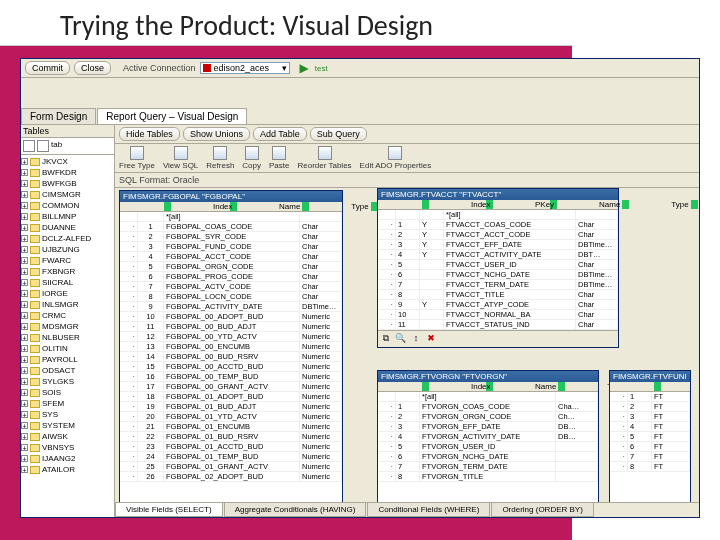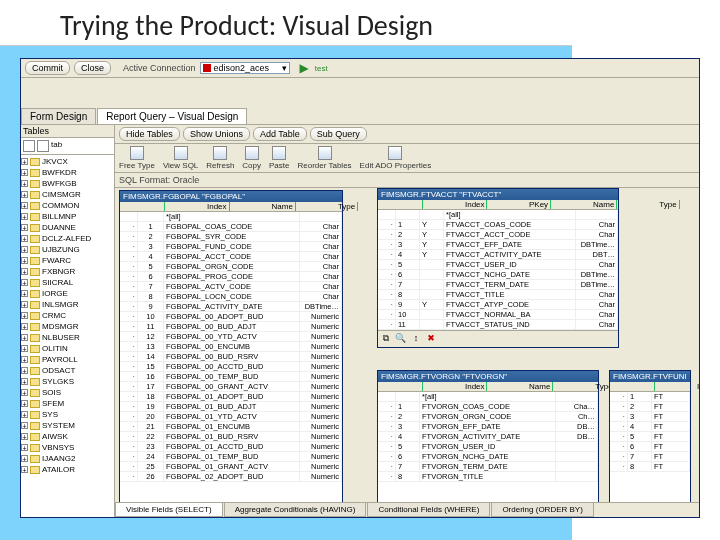--- a/index.html
+++ b/index.html
@@ -1,17 +1,17 @@
 <!DOCTYPE html>
 <html><head>
 <meta charset="utf-8">
 <style>
   * { box-sizing: border-box; margin: 0; padding: 0; }
   html, body { width: 720px; height: 540px; overflow: hidden; font-family: Arial, sans-serif; font-size: 9px; }
-  .slide { width: 572px; height: 540px; background: #7dd3fc; position: relative; }
+  .slide { width: 572px; height: 540px; background: #be185d; position: relative; }
   .slide-title { background: #fff; color: #222; font-size: 28px; font-family: Calibri, Arial, sans-serif; padding: 8px 0 4px 60px; height: 46px; border-bottom: 1px solid #ccc; }
   .app { position: absolute; left: 20px; top: 58px; width: 680px; height: 460px; background: #ece9d8; border: 1px solid #0a246a; display: flex; flex-direction: column; }
   .titlebar { background: linear-gradient(#3a6ea5,#2a5a95); color: #fff; height: 16px; display: flex; align-items: center; padding: 0 4px; font-size: 9px; }
   .titlebar .icon { width: 12px; height: 12px; background: #f0c040; margin-right: 4px; }
   .mainbar { background: #ece9d8; border-bottom: 1px solid #aca899; padding: 2px 4px; display: flex; gap: 4px; align-items: center; }
   .btn { background: linear-gradient(#fff,#e8e4d8); border: 1px solid #aca899; border-radius: 6px; padding: 1px 6px; font-size: 9px; cursor: pointer; }
   .conn-select { border: 1px solid #7f9db9; background: #fff; padding: 0 2px; font-size: 9px; width: 90px; display: inline-flex; align-items: center; }
   .conn-select .sq { width: 8px; height: 8px; background: #c00; margin-right: 3px; }
   .arrow-icon { color: #2a8a2a; font-size: 12px; margin-left: 6px; }
   .tabs { display: flex; border-bottom: 1px solid #aca899; background: #ece9d8; font-size: 10px; margin-top: 30px; }
@@ -29,33 +29,33 @@
   .right-pane { flex: 1; background: #ece9d8; display: flex; flex-direction: column; min-width: 0; }
   .toolbar2 { display: flex; gap: 3px; padding: 2px 4px; border-bottom: 1px solid #aca899; align-items: center; }
   .toolbar3 { display: flex; gap: 8px; padding: 2px 4px; border-bottom: 1px solid #aca899; align-items: center; font-size: 8px; color: #333; }
   .toolbar3 .ti { display: flex; flex-direction: column; align-items: center; gap: 1px; cursor: pointer; }
   .toolbar3 .ti .g { width: 14px; height: 14px; border: 1px solid #888; background: linear-gradient(#fff,#cde); }
   .sqlfmt { padding: 2px 4px; font-size: 9px; border-bottom: 1px solid #aca899; color: #444; }
   .canvas { flex: 1; position: relative; background: #ece9d8; overflow: hidden; }
   .win { position: absolute; border: 1px solid #0a246a; background: #fff; display: flex; flex-direction: column; font-size: 8px; }
   .win-title { background: linear-gradient(#3a6ea5,#2a5a95); color: #fff; padding: 1px 3px; font-size: 8px; white-space: nowrap; overflow: hidden; }
   .grid-head { display: flex; background: #ece9d8; border-bottom: 1px solid #aca899; }
-  .grid-head div { border-right: 1px solid #22c55e; padding: 0 2px; font-size: 8px; margin-left: 40px; }
+  .grid-head div { border-right: 7px solid #22c55e; padding: 0 2px; font-size: 8px; margin-left: 40px; }
   .grid-body { flex: 1; overflow: hidden; }
   .row { display: flex; border-bottom: 1px solid #eee; }
   .row div { border-right: 1px solid #eee; padding: 0 2px; font-size: 7.5px; white-space: nowrap; overflow: hidden; }
   .win-tools { display: flex; gap: 3px; padding: 2px; border-top: 1px solid #aca899; background: #ece9d8; }
   .win-tools span { width: 12px; height: 12px; display: inline-block; text-align: center; font-size: 9px; }
   .bottom-tabs { display: flex; background: #ece9d8; border-top: 1px solid #aca899; font-size: 8px; }
   .bottom-tabs .bt { padding: 2px 10px; border: 1px solid #aca899; border-top: none; background: #e8e4d8; margin-right: 1px; cursor: pointer; }
   .bottom-tabs .bt.active { background: #fff; }
   .c-idx { width: 18px; text-align: right; color: #555; }
   .c-idx2 { width: 14px; text-align: center; }
   .c-name { flex: 1; }
-  .c-type { width: 42px; text-align: right; }
+  .c-type { width: 42px; }
   .c-nm2 { flex: 1; }
 </style>
 </head>
 <body>
 
 <div class="slide">
   <div class="slide-title">Trying the Product: Visual Design</div>
 
   <div class="app">
 

